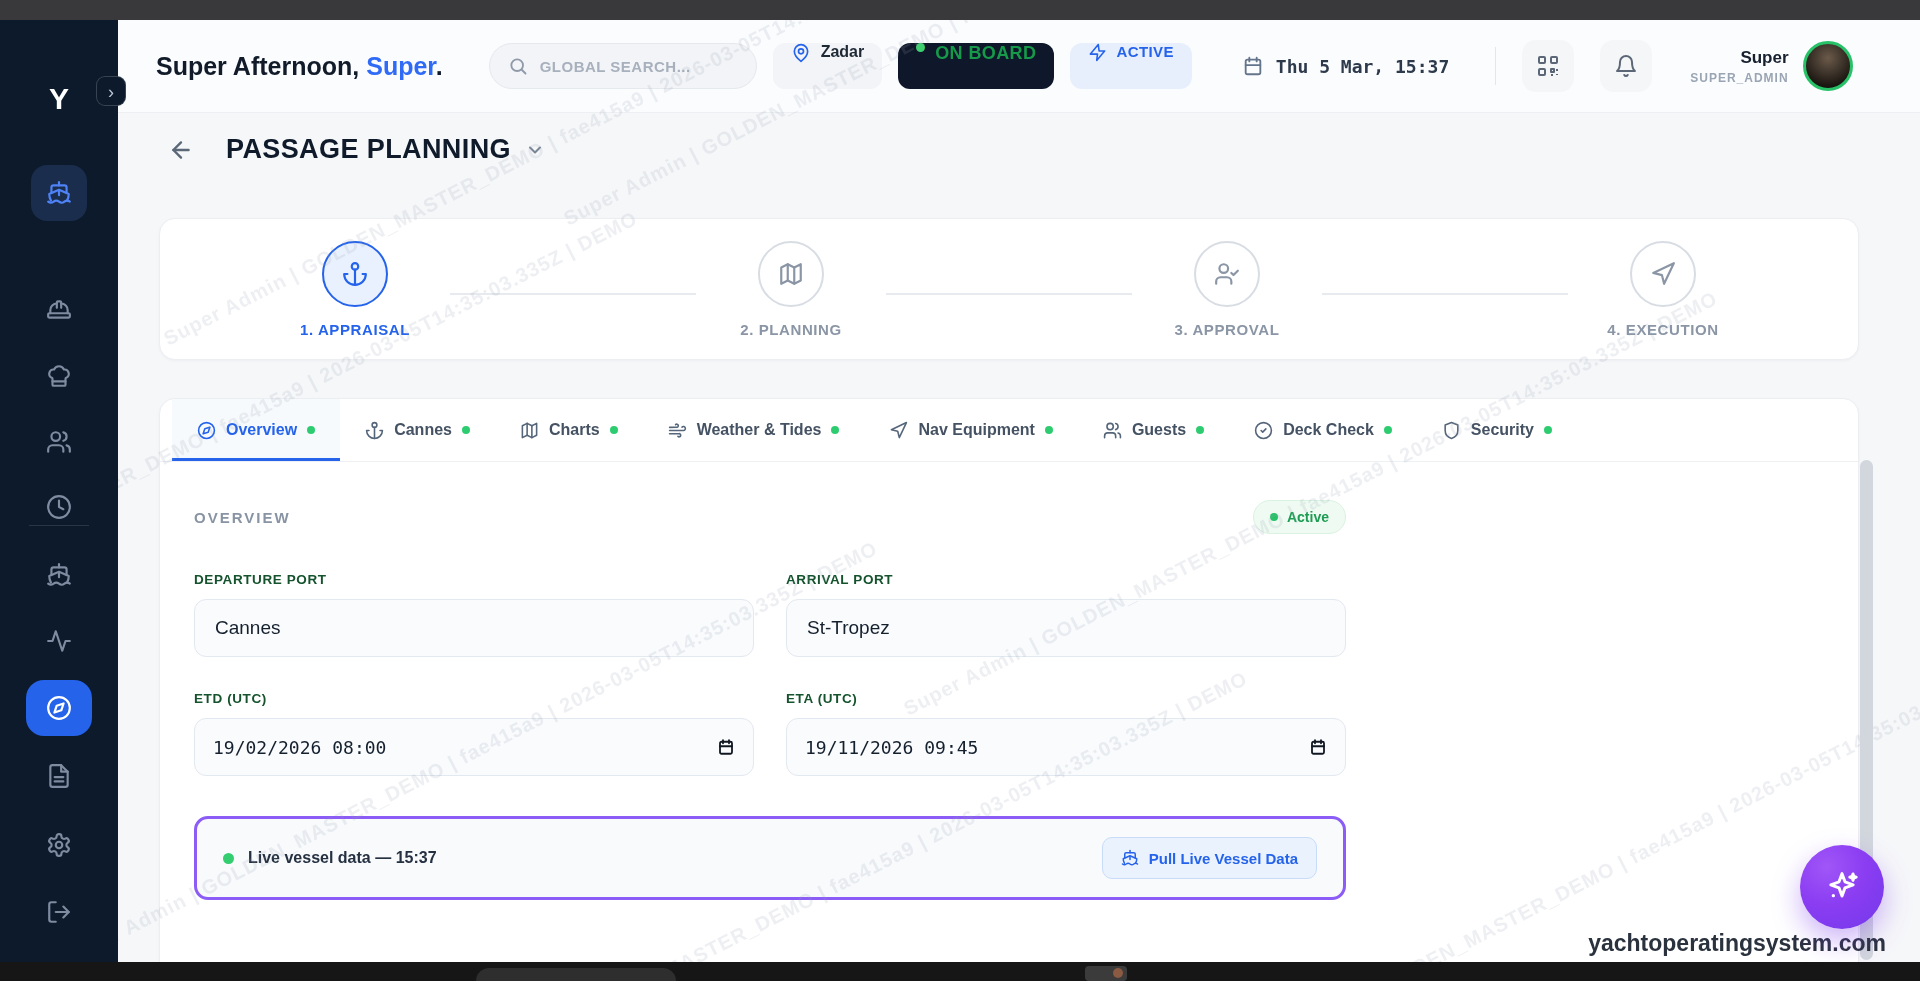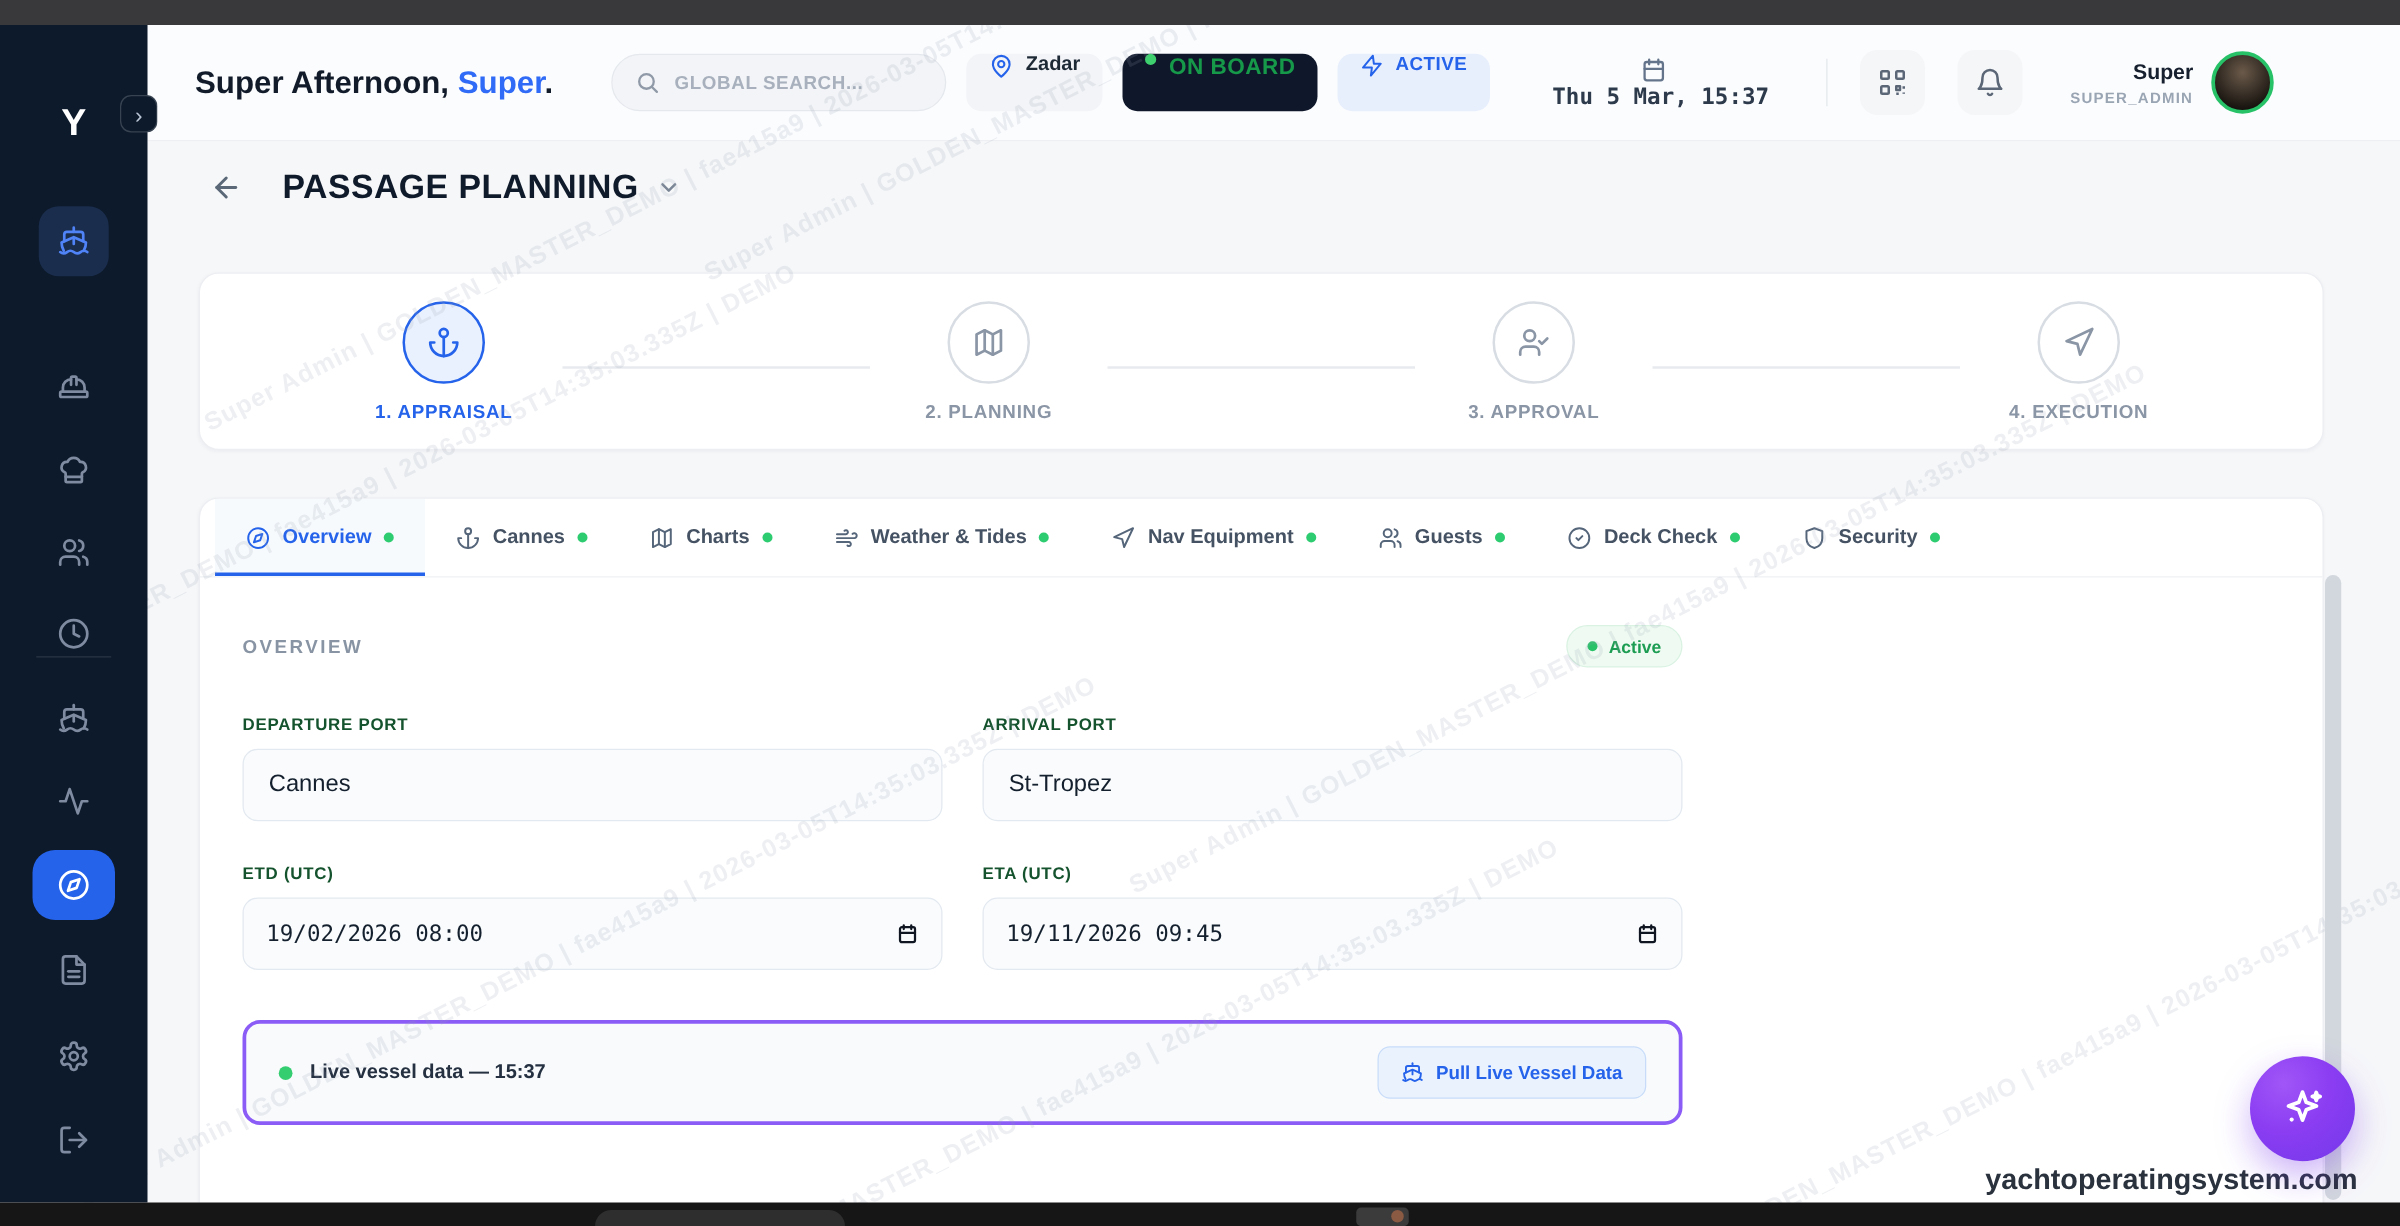--- a/index.html
+++ b/index.html
@@ -37,21 +37,21 @@
   .searchbox input{border:none;background:transparent;outline:none;margin-left:10px;width:190px;
       font-family:"Liberation Sans",sans-serif;font-size:15px;font-weight:700;letter-spacing:.5px;color:#5b6676;}
   .searchbox input::placeholder{color:#a7b0bc;}
   .chip{height:46px;border-radius:12px;display:flex;padding:0 18px;margin-left:16px;
       font-size:16px;font-weight:700;cursor:pointer;white-space:nowrap;box-sizing:border-box;}
   .chip.loc{background:#f2f4f7;color:#1e2936;}
   .chip.onboard{background:#0f172a;color:#169a4a;font-size:18px;letter-spacing:.4px;}
   .chip.active{background:#e8effc;color:#2563eb;font-size:15px;letter-spacing:.4px;}
   .chip .dot{width:9px;height:9px;border-radius:50%;background:#3ecf6f;margin-right:10px;}
   .clock{display:flex;align-items:center;margin-left:50px;color:#2d3a4c;
-      font-family:"DejaVu Sans Mono",monospace;font-size:18px;font-weight:700;white-space:nowrap;flex-direction:column;}
+      font-family:"DejaVu Sans Mono",monospace;font-size:18px;font-weight:700;white-space:nowrap;}
   .clock svg{width:22px;height:22px;color:#64748b;margin-right:12px;}
   .hdr-divider{width:1px;height:38px;background:#e3e7ec;margin-left:46px;}
   .icnbtn{width:52px;height:52px;border-radius:14px;background:#f4f6f8;display:flex;align-items:center;
       justify-content:center;color:#5b6676;margin-left:26px;cursor:pointer;}
   .icnbtn:first-of-type{margin-left:38px;}
   .icnbtn svg{width:24px;height:24px;}
   .userblock{display:flex;align-items:center;margin-left:38px;cursor:pointer;}
   .usertxt{text-align:right;}
   .username{font-size:17px;font-weight:800;color:#16202e;}
   .userrole{font-size:12px;font-weight:700;color:#9aa5b4;letter-spacing:1px;margin-top:3px;}

